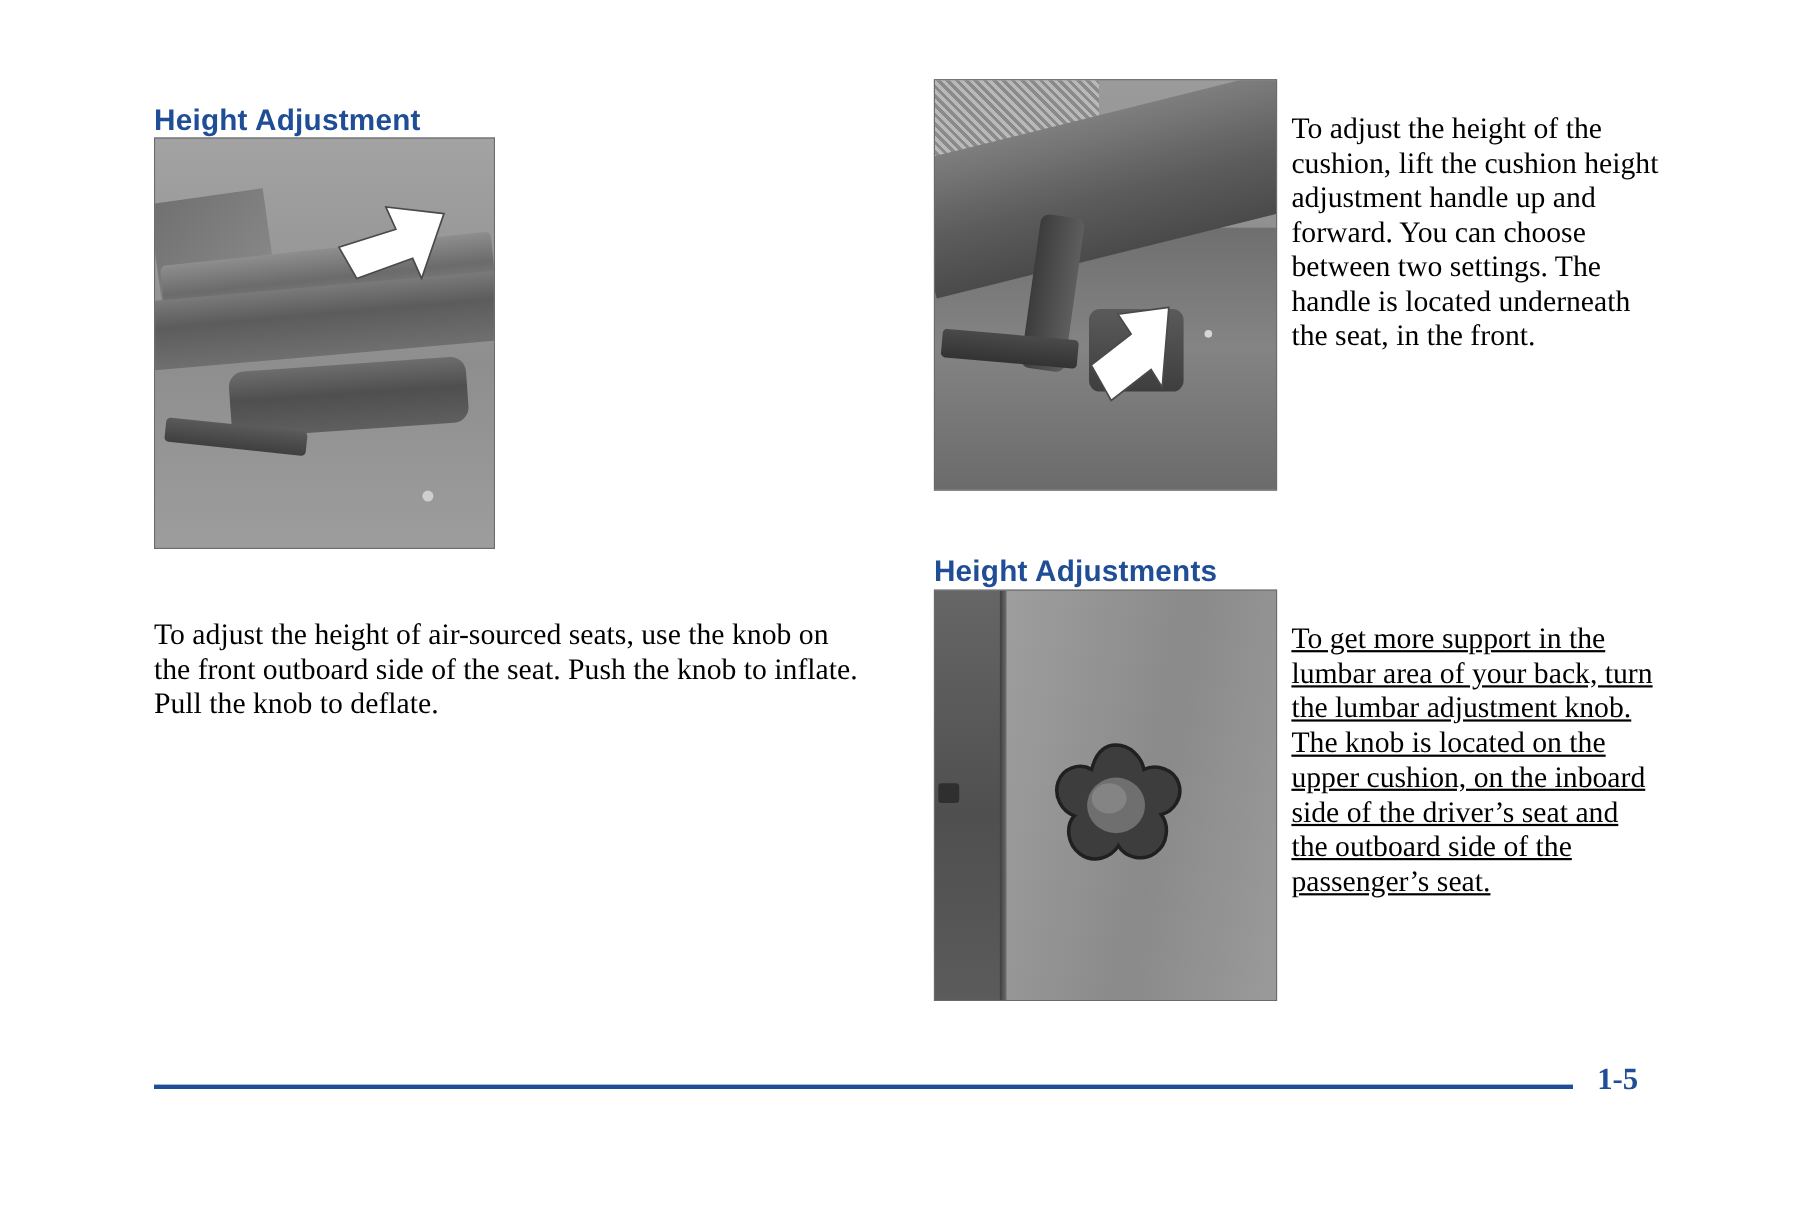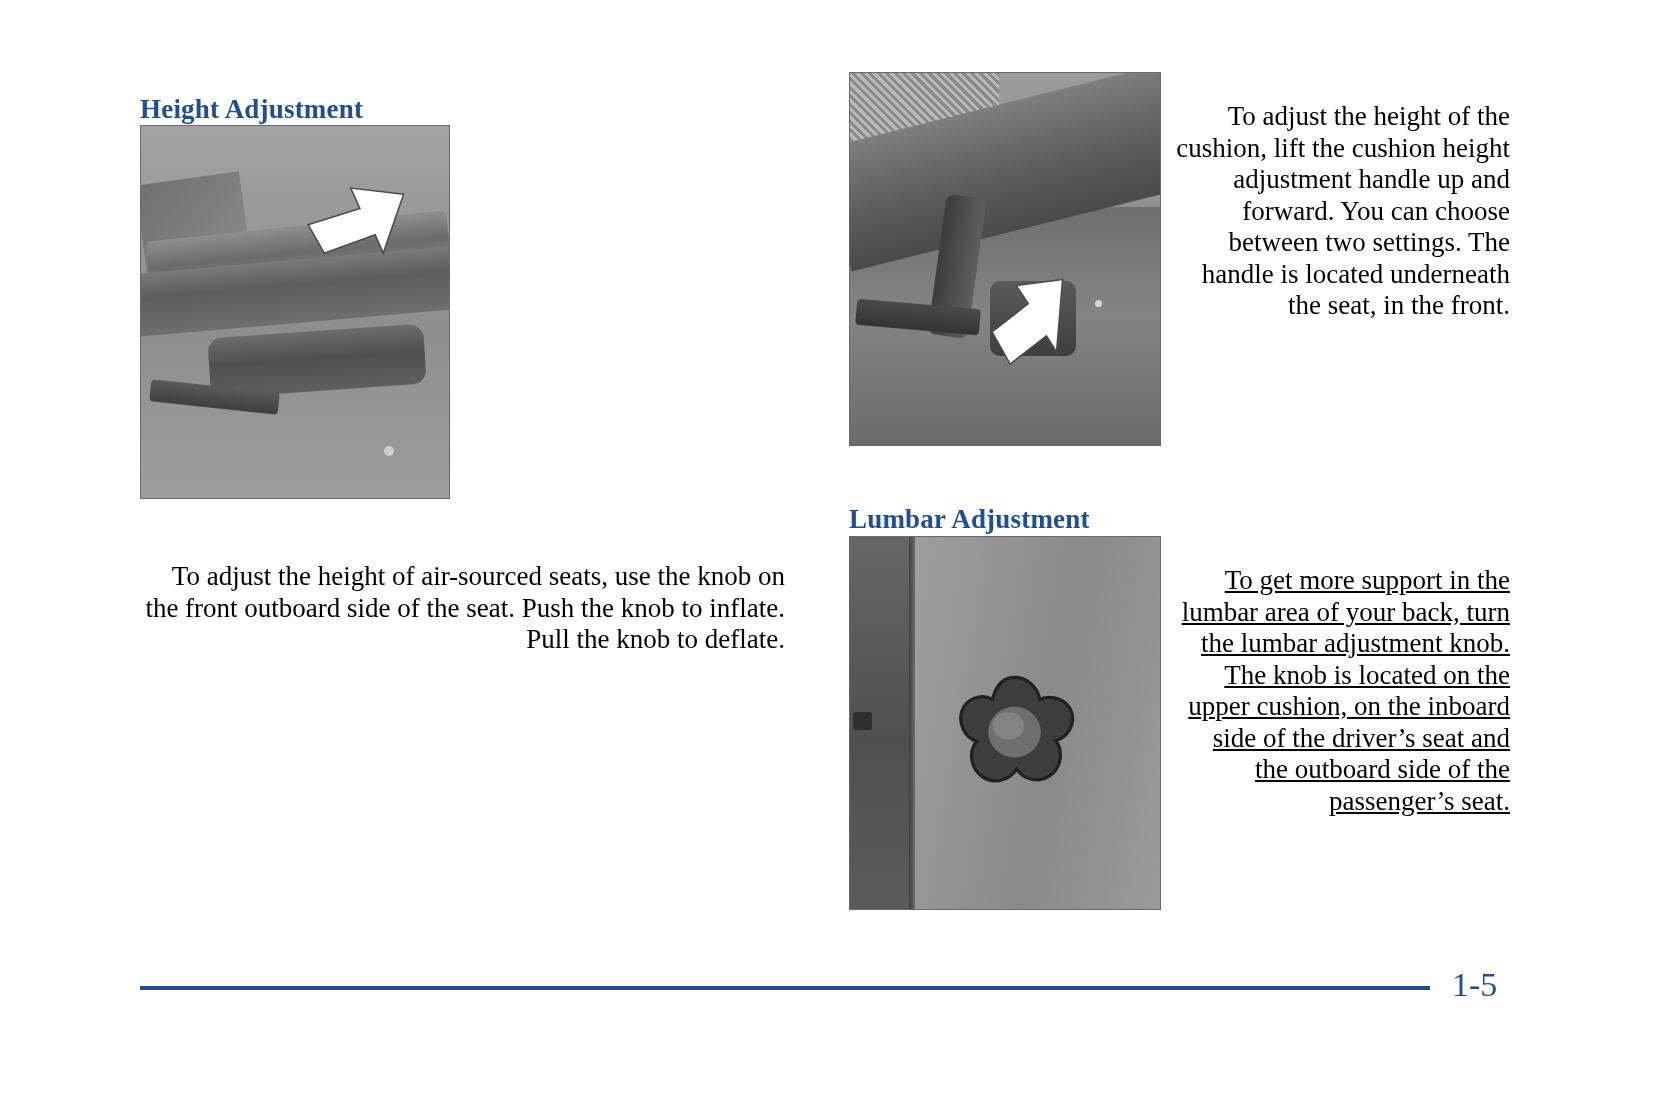--- a/index.html
+++ b/index.html
@@ -17,36 +17,36 @@
   }
 
   .page {
     position: absolute;
     inset: 0;
   }
 
   
   .section-heading {
     position: absolute;
-    font-family: Liberation Serif, serif;
+    font-family: Liberation Sans, sans-serif;
     font-weight: bold;
     font-size: 27px;
     color: #1F4E96;
     letter-spacing: 0.2px;
     white-space: nowrap;
   }
 
   
   .body-text {
     position: absolute;
     font-family: "Liberation Serif", serif;
     font-size: 27px;
     line-height: 31.5px;
     color: #000000;
-    text-align: right;
+    text-align: left;
   }
 
   
   .photo {
     position: absolute;
     border: 1px solid #6a6a6a;
     overflow: hidden;
     background: #8d8d8d;
   }
   .photo .inner {
@@ -178,22 +178,22 @@
 
   
   .footer-rule {
     position: absolute;
     height: 4px;
     background: #1F4E96;
   }
   .page-number {
     position: absolute;
     font-family: "Liberation Serif", serif;
-    font-weight: normal;
-    font-size: 34px;
+    font-weight: bold;
+    font-size: 28px;
     color: #1F4E96;
   }
 </style>
 </head>
 <body>
 
 <div class="page">
 
   <h2 class="section-heading" style="left:140px; top:72px;">Height Adjustment</h2>
 
@@ -226,21 +226,21 @@
       <div class="ph2-rod"></div>
       <div class="ph2-speck"></div>
       <svg class="ph2-arrow" viewBox="0 0 80 92">
         <polygon points="76,4 30,10 42,28 6,56 24,88 60,60 70,76" fill="#ffffff" stroke="#4a4a4a" stroke-width="1.5"></polygon>
       </svg>
     </div>
   </div>
 
   <p class="body-text" style="left:1174px; top:74px; width:336px;">To adjust the height of the cushion, lift the cushion height adjustment handle up and forward. You can choose between two settings. The handle is located underneath the seat, in the front.</p>
 
-  <h2 class="section-heading" style="left:849px; top:482px;">Lumbar Adjustment</h2>
+  <h2 class="section-heading" style="left:849px; top:482px;">Height Adjustments</h2>
 
   <div class="photo" style="left:849px; top:536px; width:310px; height:372px;">
     <div class="inner">
       <div class="ph3-bg"></div>
       <div class="ph3-panel"></div>
       <div class="ph3-edge"></div>
       <div class="ph3-notch"></div>
       <div class="ph3-cushion"></div>
       <svg class="ph3-knob" viewBox="0 0 120 120">
         <g>

